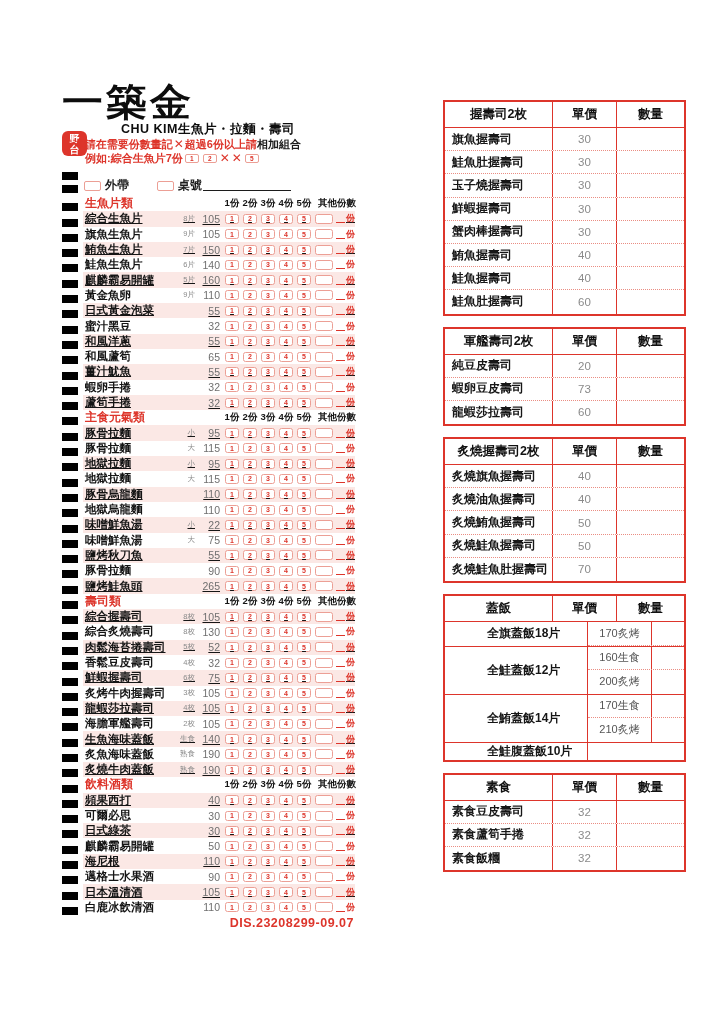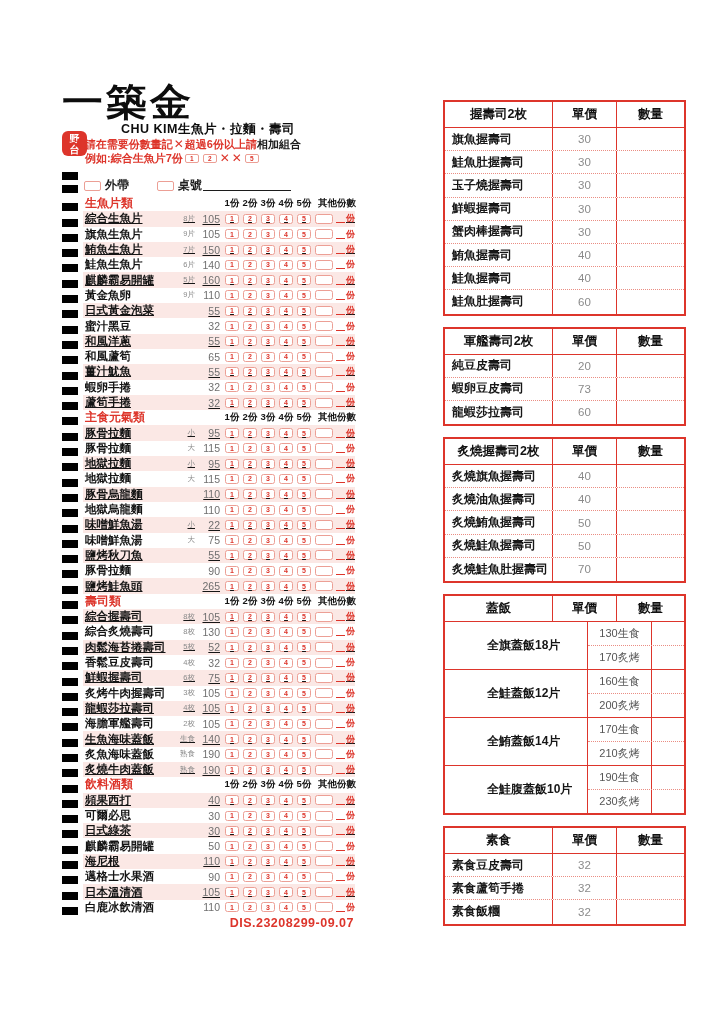--- a/index.html
+++ b/index.html
@@ -964,24 +964,20 @@
       <div class="rtable">
         <div class="rt-head">
           <div class="c-name hc">蓋飯</div>
           <div class="c-price hc">單價</div>
           <div class="c-qty hc">數量</div>
         </div>
         <div class="rt-group">
           <div class="g-name">全旗蓋飯18片</div>
           <div class="g-opts">
             <div class="g-opt">
-              <div class="g-price">130生食</div>
-              <div class="g-qty"></div>
-            </div>
-            <div class="g-opt">
               <div class="g-price">170炙烤</div>
               <div class="g-qty"></div>
             </div>
           </div>
         </div>
         <div class="rt-group">
           <div class="g-name">全鮭蓋飯12片</div>
           <div class="g-opts">
             <div class="g-opt">
               <div class="g-price">160生食</div>
@@ -1001,30 +997,20 @@
               <div class="g-qty"></div>
             </div>
             <div class="g-opt">
               <div class="g-price">210炙烤</div>
               <div class="g-qty"></div>
             </div>
           </div>
         </div>
         <div class="rt-group">
           <div class="g-name">全鮭腹蓋飯10片</div>
-          <div class="g-opts">
-            <div class="g-opt">
-              <div class="g-price">190生食</div>
-              <div class="g-qty"></div>
-            </div>
-            <div class="g-opt">
-              <div class="g-price">230炙烤</div>
-              <div class="g-qty"></div>
-            </div>
-          </div>
         </div>
       </div>
       <div class="rtable">
         <div class="rt-head">
           <div class="c-name hc">素食</div>
           <div class="c-price hc">單價</div>
           <div class="c-qty hc">數量</div>
         </div>
         <div class="rt-row">
           <div class="c-name rn">素食豆皮壽司</div>

